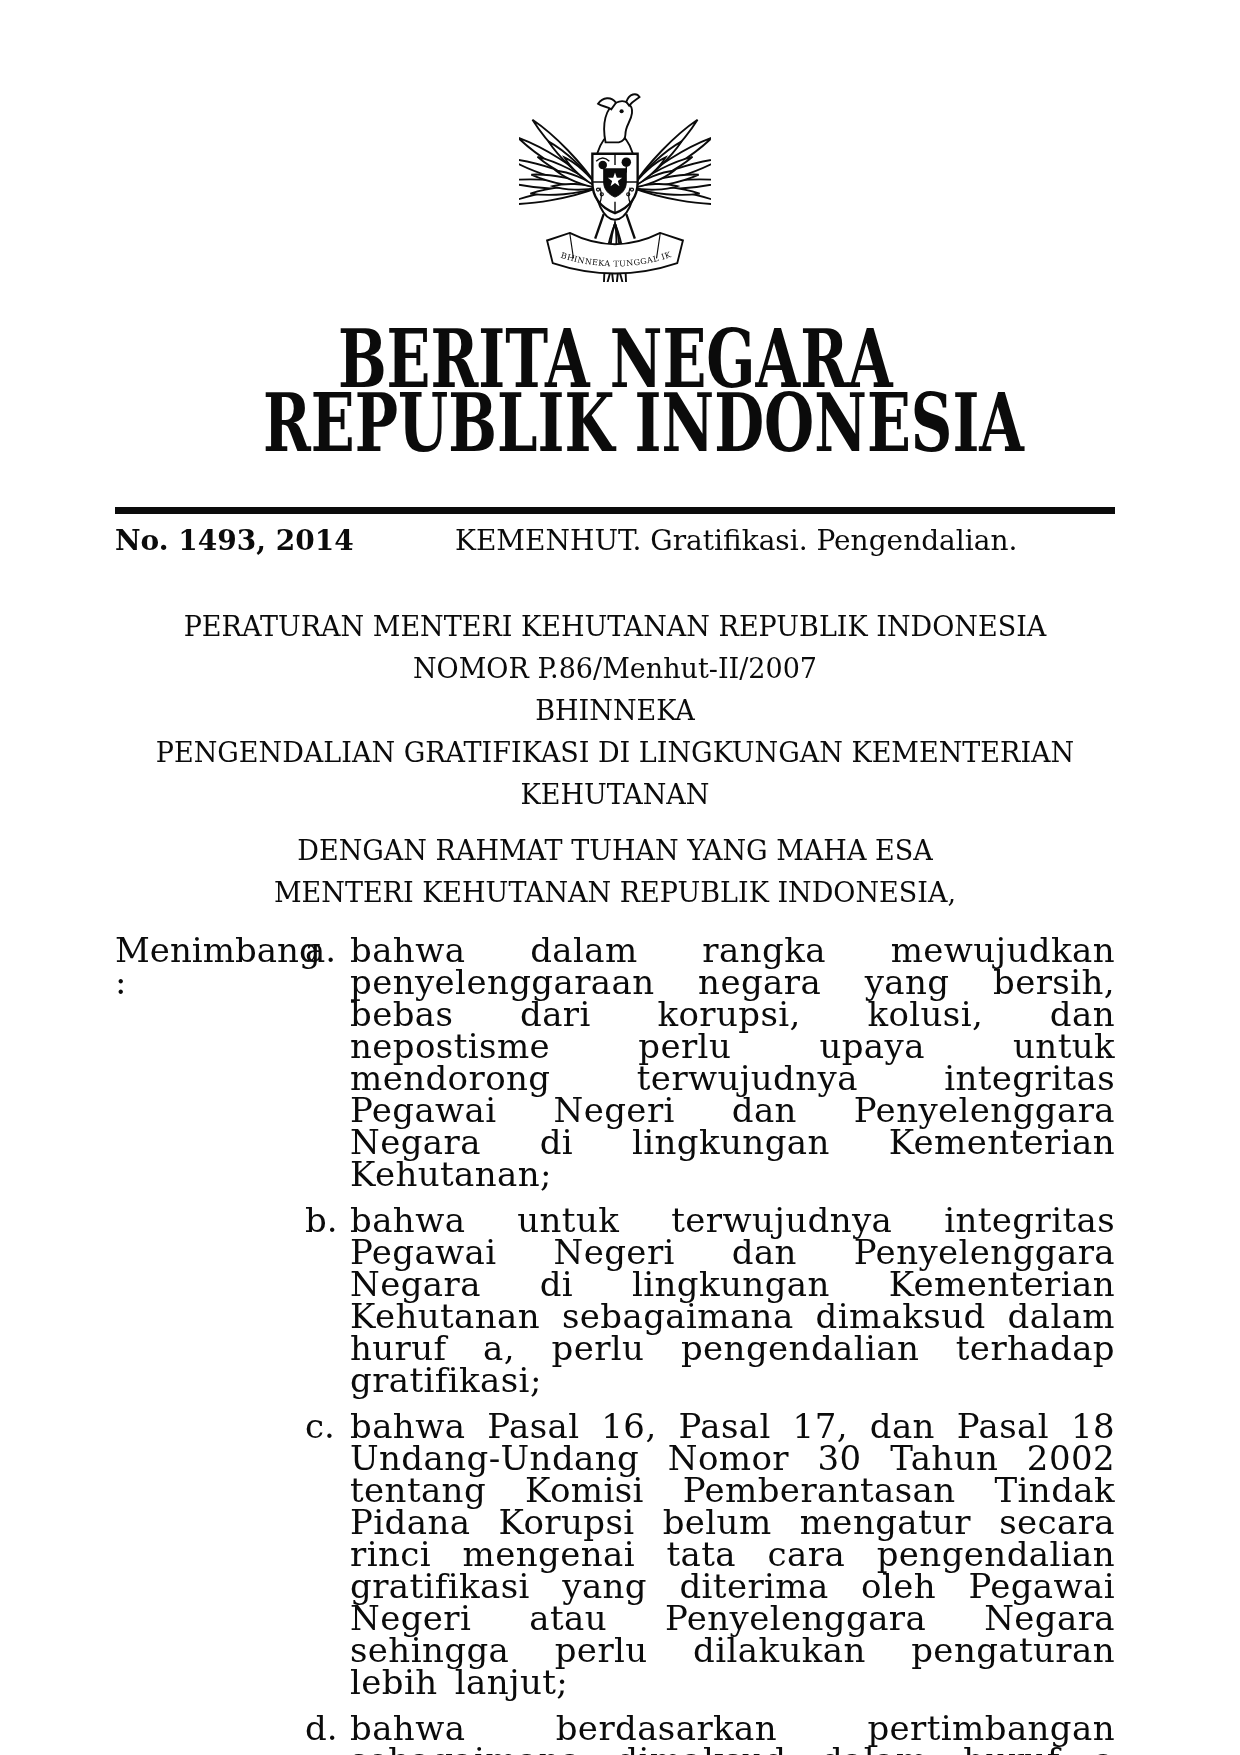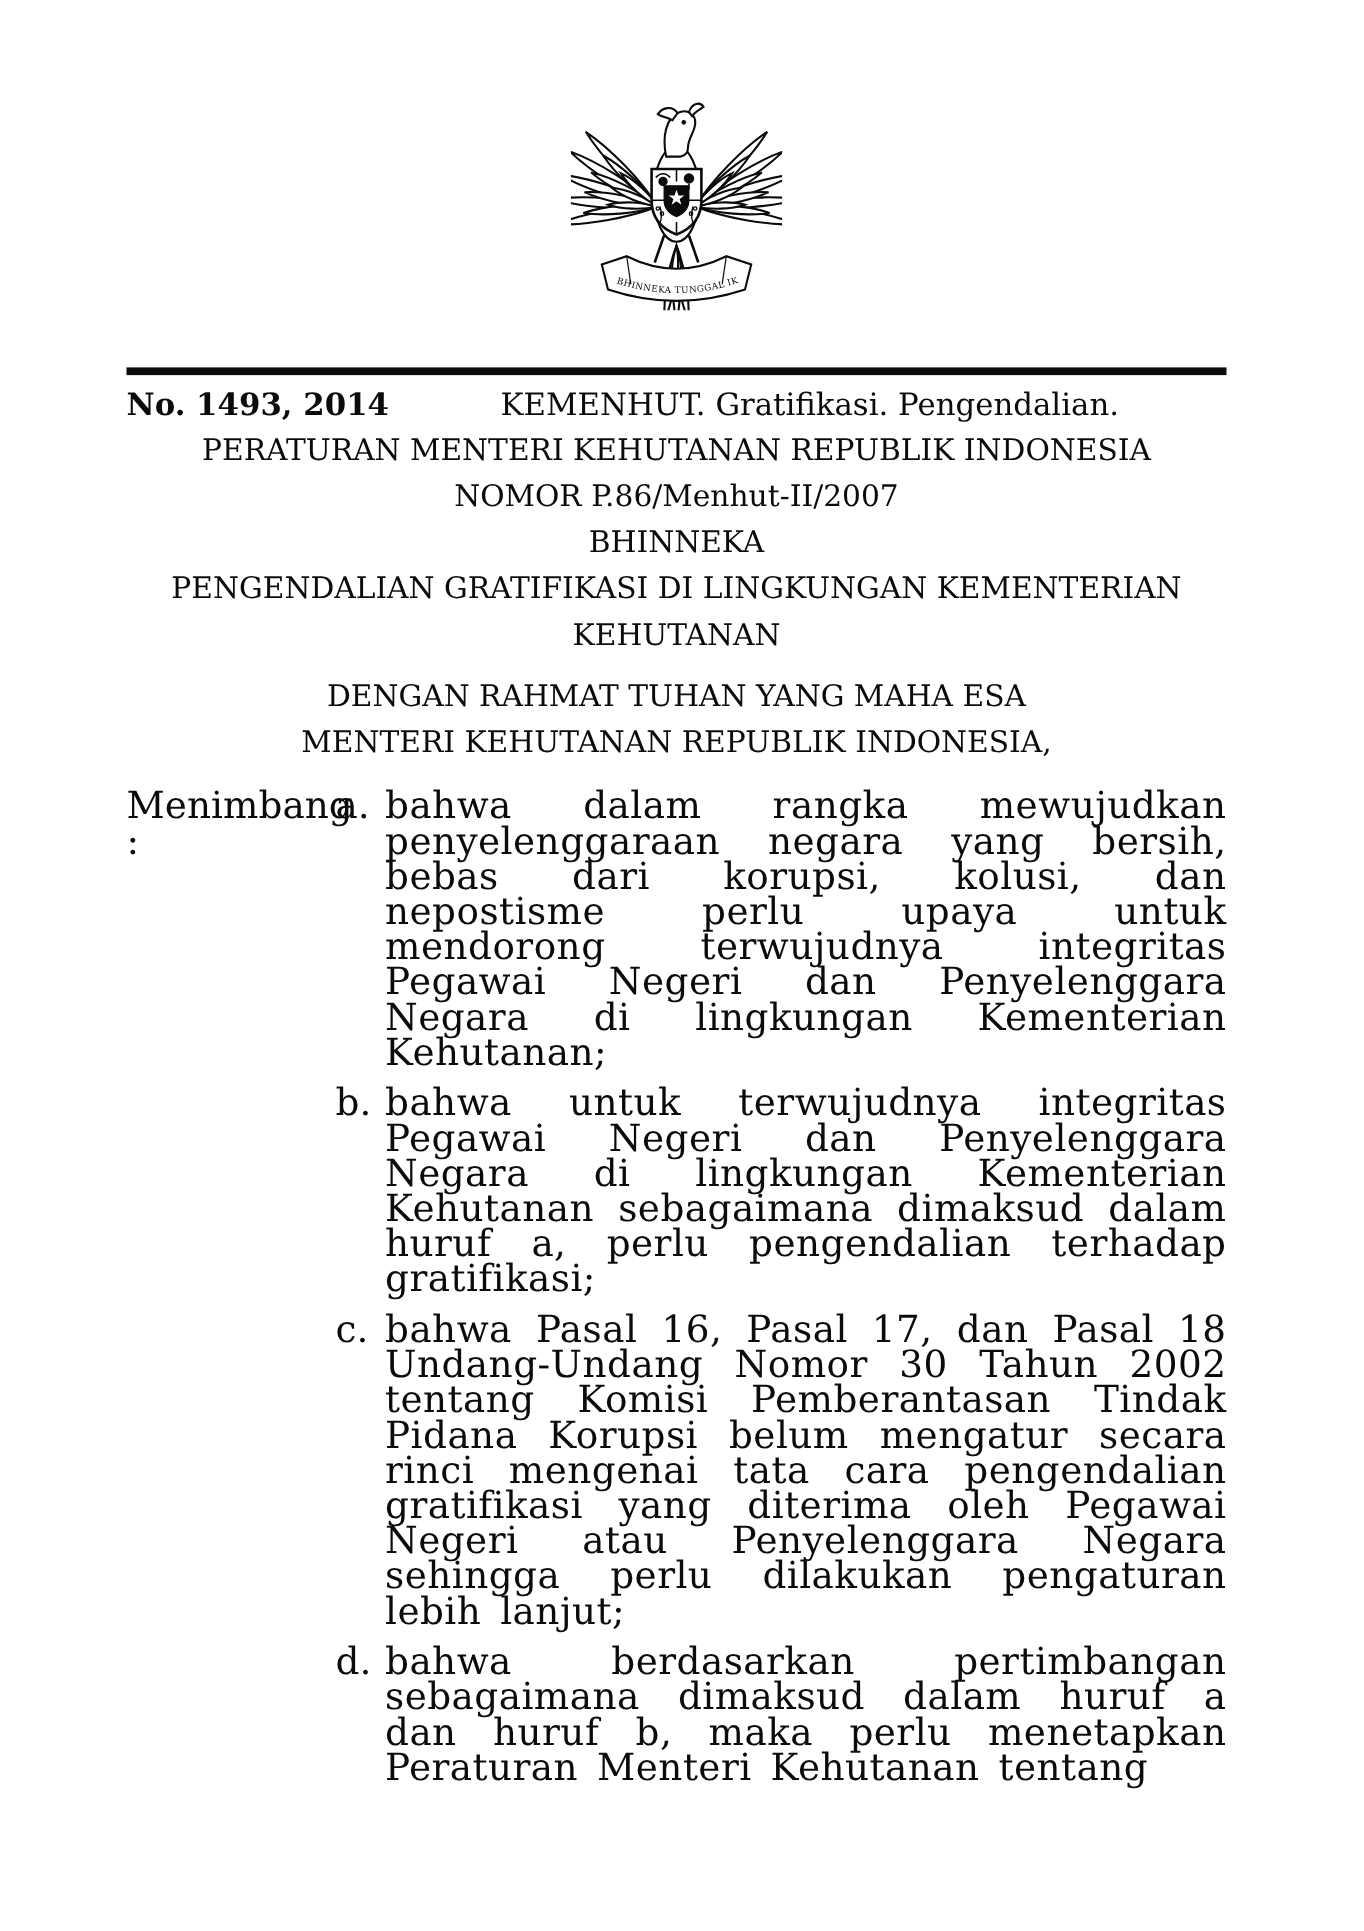--- a/index.html
+++ b/index.html
@@ -23,21 +23,21 @@
   }
   .masthead .cond { display:inline-block; transform:scaleX(0.72); transform-origin:50% 50%; }
 
   .rule { margin-top:52px; height:7px; background:#0b0b0b; }
 
   .meta-row { position:relative; margin-top:10px; font-size:28px; line-height:34px; }
   .meta-row .num { position:absolute; left:0; top:0;font-weight:bold; }
   .meta-row .subj { position:absolute; left:340px; top:0; }
 
   
-  .title-block { margin-top:48px; text-align:center; font-size:27px; }
+  .title-block { margin-top:92px; text-align:center; font-size:27px; }
   .title-block p { line-height:42px; }
   .title-block .invocation { margin-top:14px; }
 
   
   .considering { margin-top:20px; display:flex; font-size:34px; }
   .considering .label { width:190px; flex:0 0 190px; line-height:32px; }
   .considering .items { flex:1; }
   .c-item { display:flex; margin-bottom:14px; }
   .c-item .letter { width:45px; flex:0 0 45px; line-height:32px; }
   .c-item .text {
@@ -149,20 +149,24 @@
           <path d="M52,160 L56,187" stroke="#0b0b0b" stroke-width="1.2"></path>
           <path d="M148,160 L144,187" stroke="#0b0b0b" stroke-width="1.2"></path>
           <path id="mottoArc" d="M42,186 Q100,205 158,186" fill="none"></path>
           <text font-size="8.5" fill="#0b0b0b" letter-spacing="0.5">
             <textPath href="#mottoArc">BHINNEKA TUNGGAL IKA</textPath>
           </text>
         </g>
       </svg>
     </div>
 
+    <h1 class="masthead">
+      <span class="line"><span class="cond">BERITA NEGARA</span></span>
+      <span class="line"><span class="cond">REPUBLIK INDONESIA</span></span>
+    </h1>
 
     <div class="rule"></div>
 
     <div class="meta-row">
       <span class="num">No. 1493, 2014</span>
       <span class="subj">KEMENHUT. Gratifikasi. Pengendalian.</span>
     </div>
 
     <section class="title-block">
       <p>PERATURAN MENTERI KEHUTANAN REPUBLIK INDONESIA</p>

